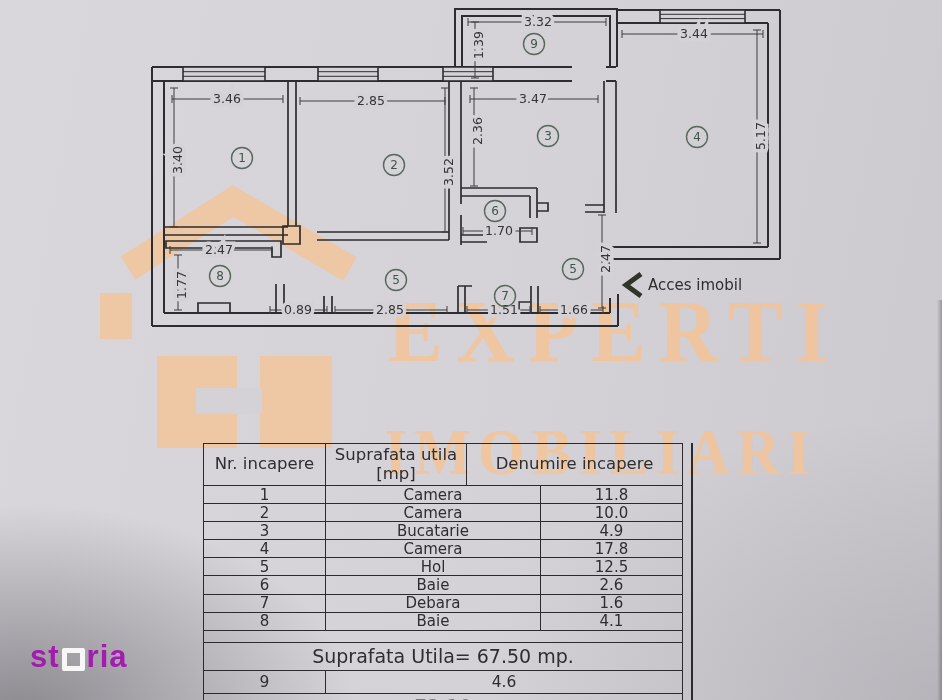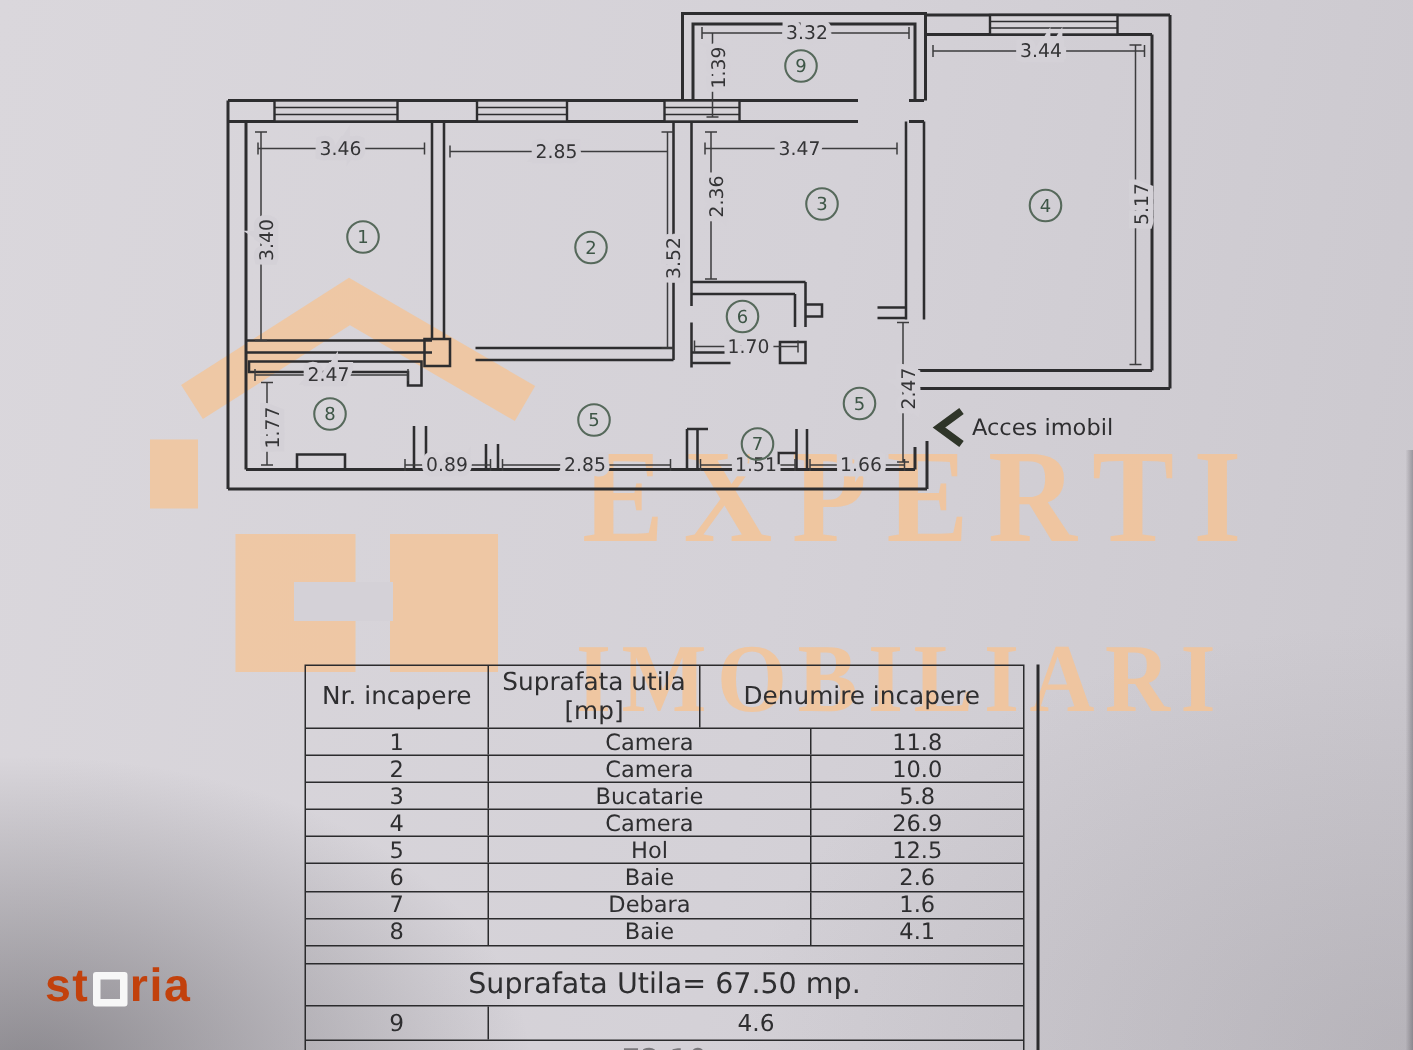--- a/index.html
+++ b/index.html
@@ -40,21 +40,21 @@
   .drow{height:18.1px;font-size:15px;}
   .gaprow{height:11px;border-bottom:1.4px solid #2b2b2d;}
   .totrow{height:27px;display:flex;align-items:center;justify-content:center;
           font-size:19px;border-bottom:1.4px solid #2b2b2d;}
   .balcrow{height:23px;font-size:15.5px;}
   .partialrow{height:12px;display:flex;justify-content:center;font-size:20px;
               color:rgba(46,46,48,.55);overflow:hidden;}
   .rightline{position:absolute;left:691px;top:443px;width:1.6px;height:257px;background:#2b2b2d;}
   
   .storia{position:absolute;left:30px;top:639px;display:flex;align-items:center;
-          color:#c2410c;font-family:"Liberation Sans",sans-serif;font-weight:bold;
+          color:#a21caf;font-family:"Liberation Sans",sans-serif;font-weight:bold;
           font-size:31px;letter-spacing:1px;}
   .sq{display:inline-block;width:13px;height:13px;border:5px solid #f7f7f7;
       border-radius:2px;margin:4px 2px 0 2px;}
   .edge-right{position:absolute;right:0;top:300px;width:5px;height:400px;
       background:linear-gradient(to left, rgba(35,33,40,.30), transparent);}
 </style>
 </head>
 <body>
 
 <div class="abs" style="left:0;top:0;width:942px;height:700px;padding-left:40px;">
@@ -205,26 +205,26 @@
     <div class="tcell c3">11.8</div>
   </div>
   <div class="trow drow">
     <div class="tcell c1">2</div>
     <div class="tcell c2">Camera</div>
     <div class="tcell c3">10.0</div>
   </div>
   <div class="trow drow">
     <div class="tcell c1">3</div>
     <div class="tcell c2">Bucatarie</div>
-    <div class="tcell c3">5.8</div>
+    <div class="tcell c3">4.9</div>
   </div>
   <div class="trow drow">
     <div class="tcell c1">4</div>
     <div class="tcell c2">Camera</div>
-    <div class="tcell c3">26.9</div>
+    <div class="tcell c3">17.8</div>
   </div>
   <div class="trow drow">
     <div class="tcell c1">5</div>
     <div class="tcell c2">Hol</div>
     <div class="tcell c3">12.5</div>
   </div>
   <div class="trow drow">
     <div class="tcell c1">6</div>
     <div class="tcell c2">Baie</div>
     <div class="tcell c3">2.6</div>

